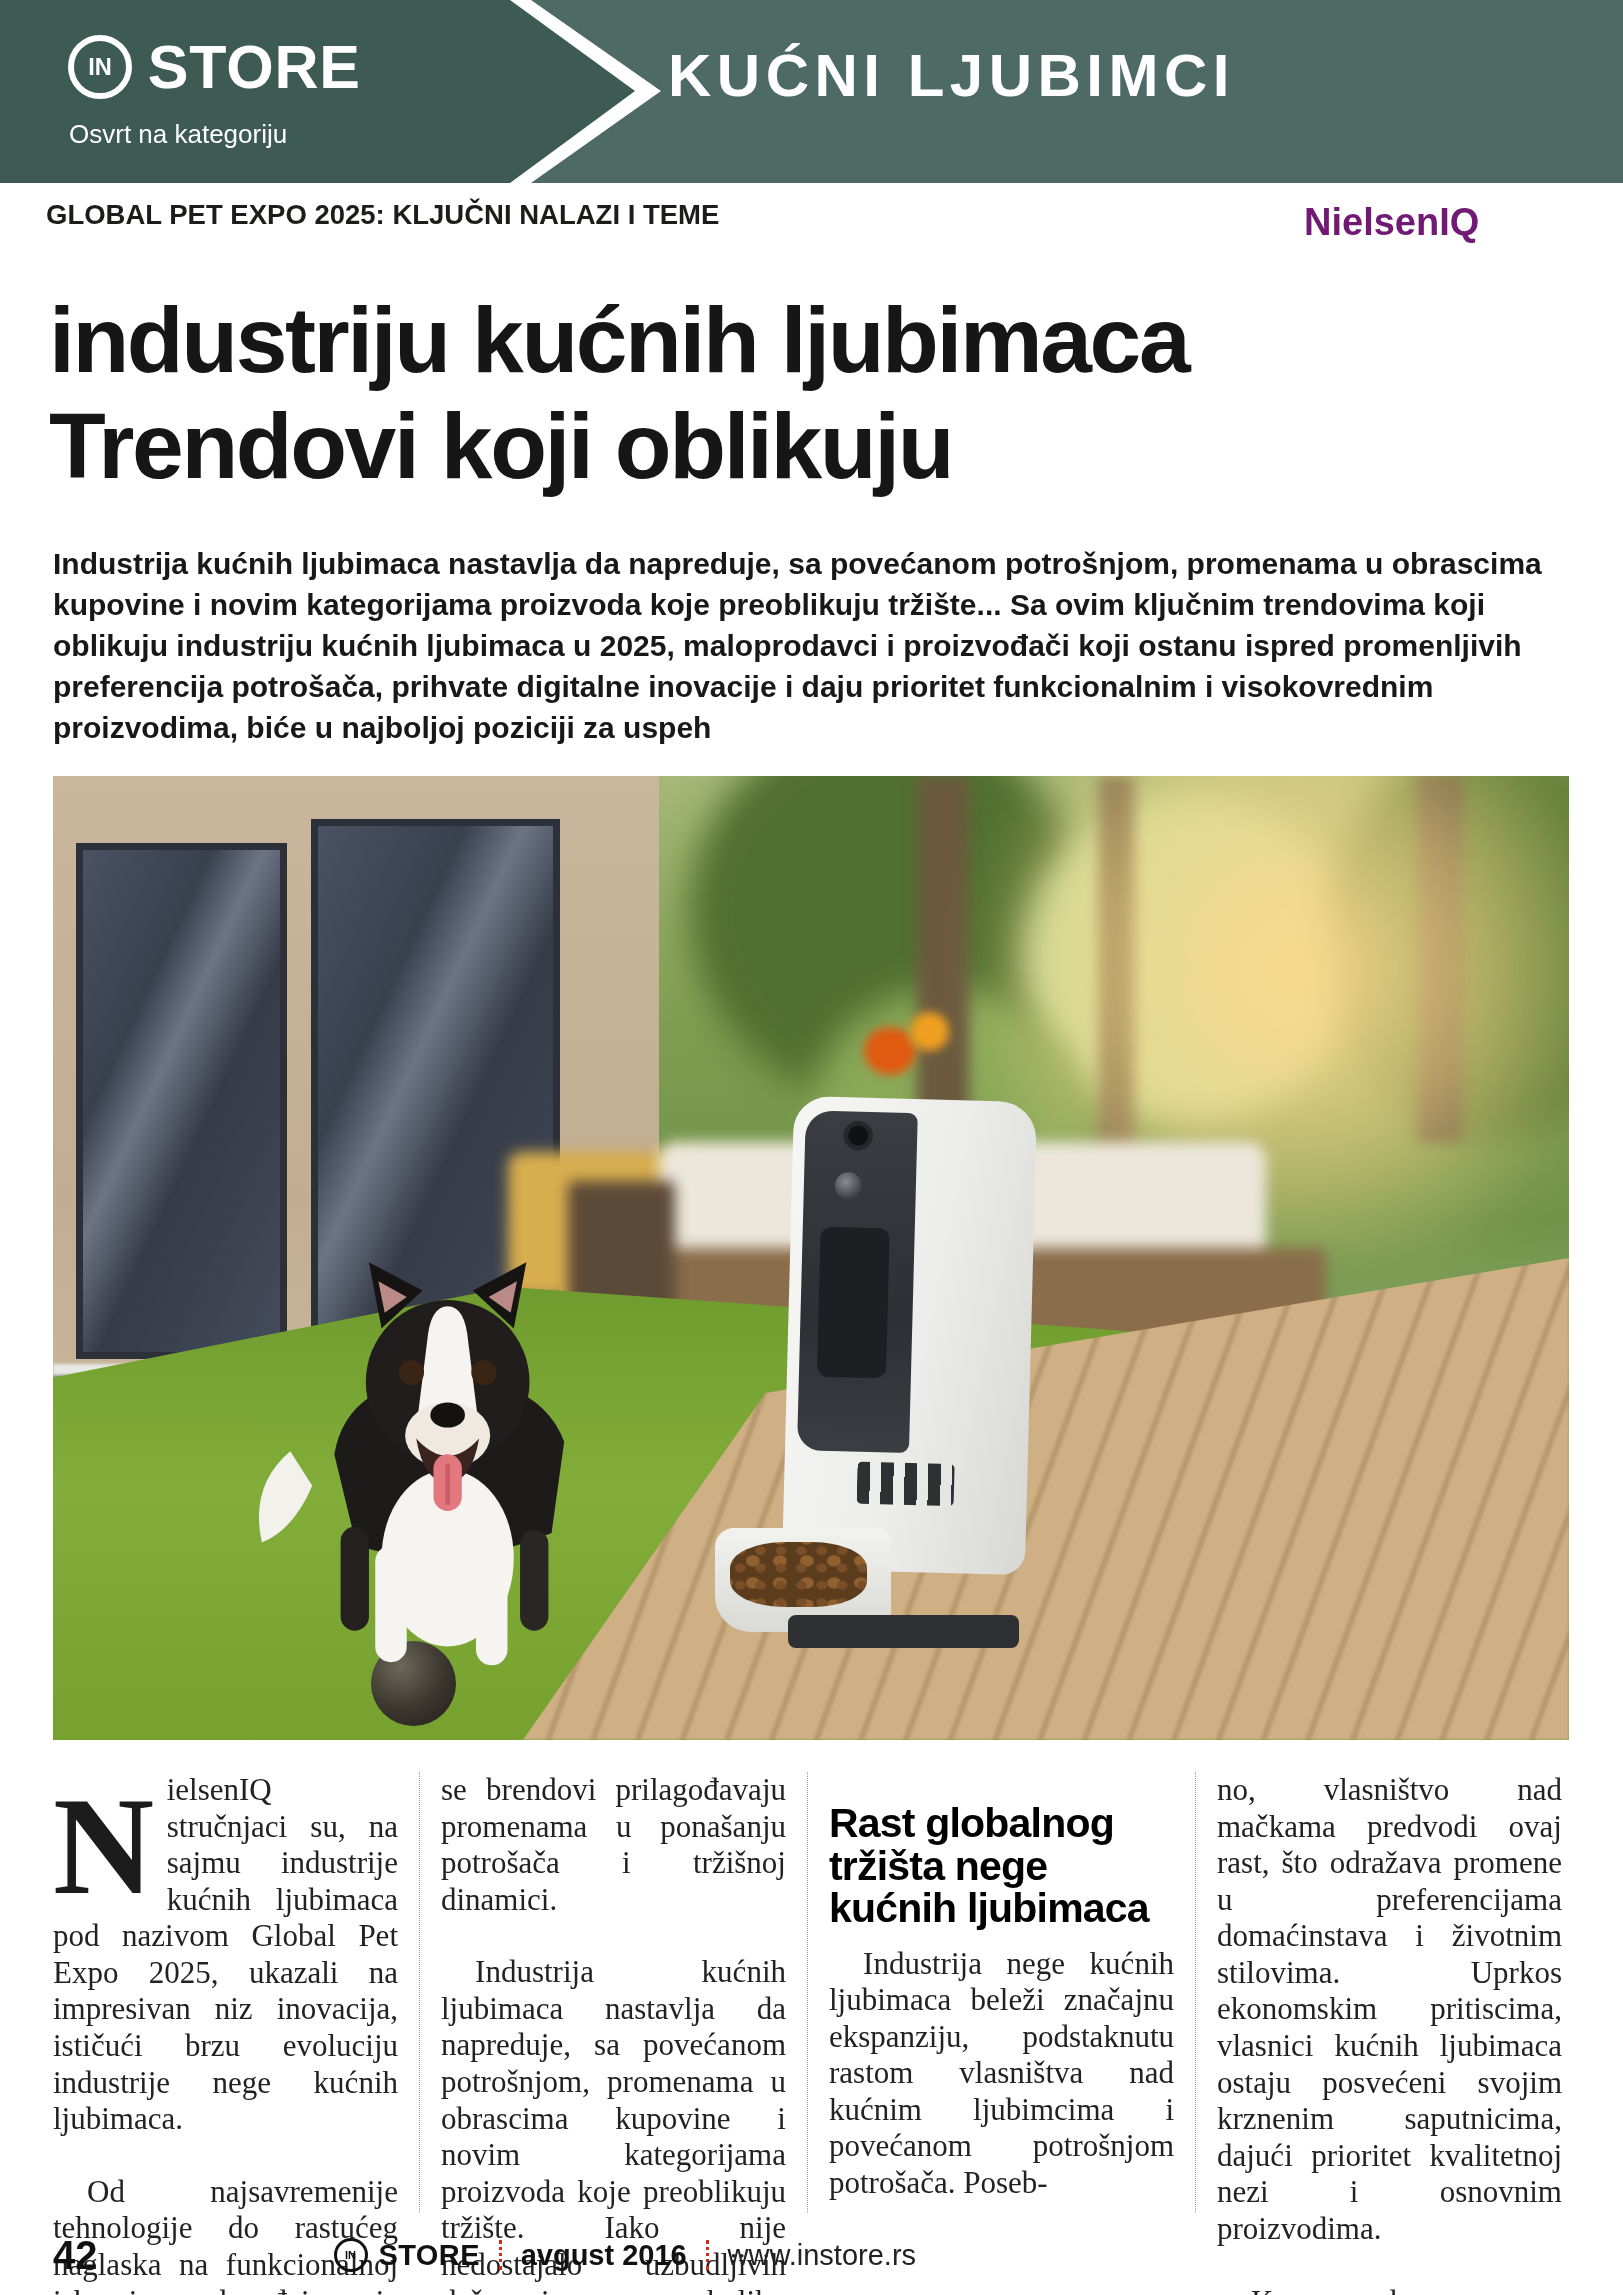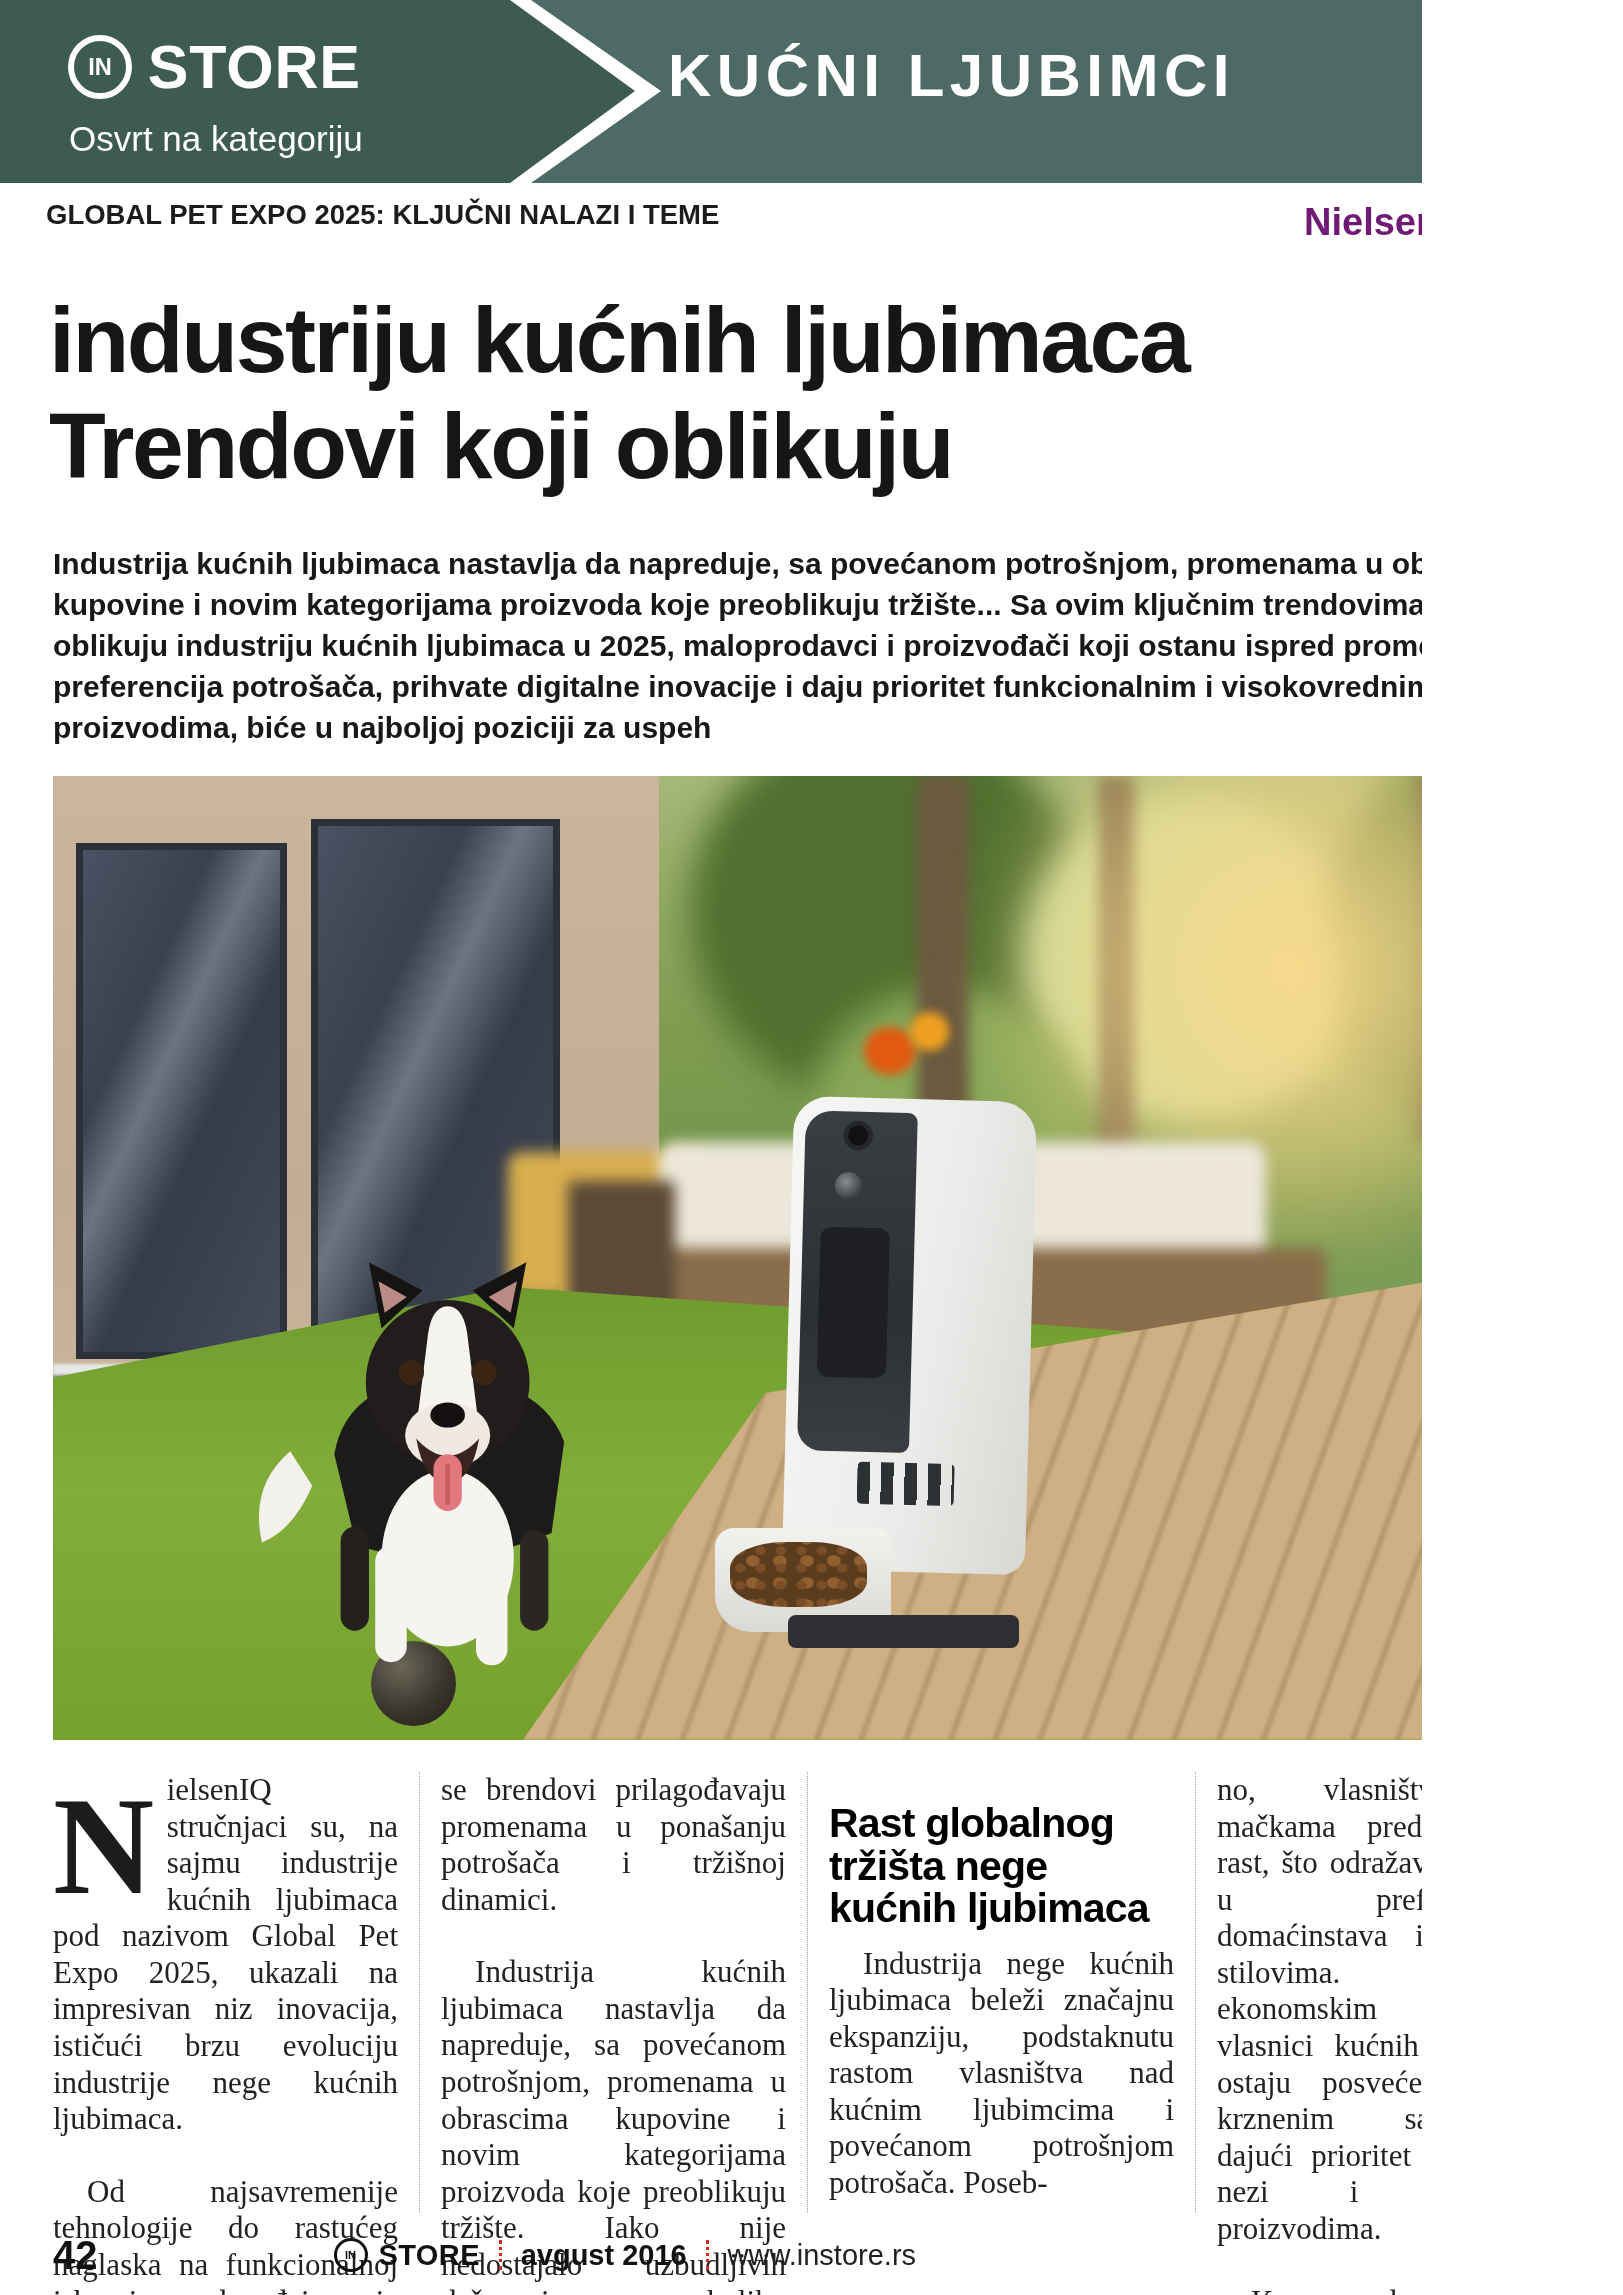--- a/index.html
+++ b/index.html
@@ -1,32 +1,32 @@
 <!DOCTYPE html>
 <html style="font-size:12.6px"><head>
 <meta charset="utf-8">
 <style>
   html,body { margin:0; padding:0; background:#ffffff; }
   .page {
-    position:relative; width:1422px; height:2295px; background:#fff;
+    position:relative; width:1623px; height:2295px; background:#fff;
     font-family:"Liberation Sans", sans-serif; overflow:hidden;
   }
 
   
   .header { position:absolute; left:0; top:0; width:1623px; height:183px; background:#4d6a64; }
   .header-chevron-white { position:absolute; inset:0; background:#ffffff;
     clip-path:polygon(0 0, 531px 0, 661px 91px, 531px 183px, 0 183px); }
   .header-dark { position:absolute; inset:0; background:#3d5a53;
     clip-path:polygon(0 0, 510px 0, 635px 91px, 510px 183px, 0 183px); }
   .brand-row { position:absolute; left:68px; top:35px; display:flex; align-items:center; gap:15.7px; }
   .in-badge { width:52px; height:52px; border:6.3px solid #fff; border-radius:50%;
     display:flex; align-items:center; justify-content:center;
     color:#fff; font-weight:bold; font-size:23.6px; letter-spacing:0; }
   .brand-name { color:#fff; font-weight:bold; font-size:61px; letter-spacing:0.8px; line-height:1; }
-  .tagline { position:absolute; left:69px; top:119px; color:#fff; font-size:35px; font-weight:400; }
+  .tagline { position:absolute; left:69px; top:119px; color:#fff; font-size:26px; font-weight:400; }
   .category-title { position:absolute; left:668px; top:46px; color:#fff;
     font-size:60px; font-weight:bold; letter-spacing:5.5px; line-height:1; }
 
   
   .kicker { position:absolute; left:46px; top:199px; font-size:27.5px; font-weight:bold;
     color:#1c1c1a; letter-spacing:0; }
   .niq-logo { position:absolute; left:1304px; top:201px; font-size:38px; font-weight:bold;
     color:#701a75; letter-spacing:0; }
 
   

